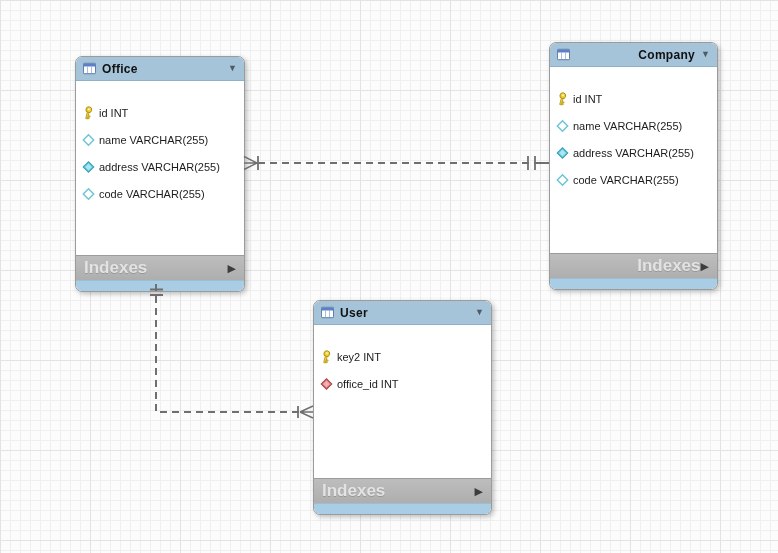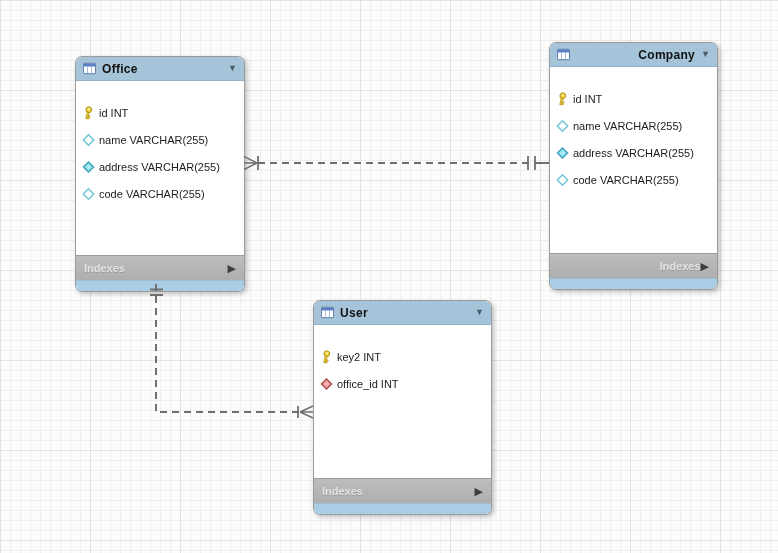--- a/index.html
+++ b/index.html
@@ -27,21 +27,21 @@
   .t-title{font-size:12px;font-weight:bold;color:#111;flex:1 1 auto;letter-spacing:0.3px;}
   .t-collapse{font-size:9px;color:#4d5b66;line-height:1;}
   .t-body{flex:1 1 auto;display:flex;flex-direction:column;padding-top:18px;}
   .t-row{height:27px;flex:0 0 27px;display:flex;align-items:center;padding:0 6px;gap:4px;}
   .col-text{font-size:11px;color:#1c1c1c;white-space:nowrap;}
   .ci{width:13px;height:14px;flex:0 0 13px;}
   .t-indexes{
     height:24px;flex:0 0 24px;background:linear-gradient(#bdbdbd,#aeaeae);
     border-top:1px solid #9b9b9b;display:flex;align-items:center;padding:0 8px;
   }
-  .idx-label{font-size:11px;font-weight:bold;color:#e3e3e3;flex:1 1 auto;text-shadow:0 1px 0 rgba(0,0,0,0.15);}
+  .idx-label{font-size:17px;font-weight:bold;color:#e3e3e3;flex:1 1 auto;text-shadow:0 1px 0 rgba(0,0,0,0.15);}
   .idx-arrow{font-size:11px;color:#3d3d3d;line-height:1;}
   .t-bottom{height:10px;flex:0 0 10px;background:#a9cde4;border-radius:0 0 6px 6px;border-top:1px solid #9dbdd2;}
   #connector-layer{position:absolute;left:0;top:0;pointer-events:none;}
   .defs-hidden{position:absolute;width:0;height:0;overflow:hidden;}
 </style>
 </head>
 <body>
 
 <svg class="defs-hidden" aria-hidden="true">
   <defs>

